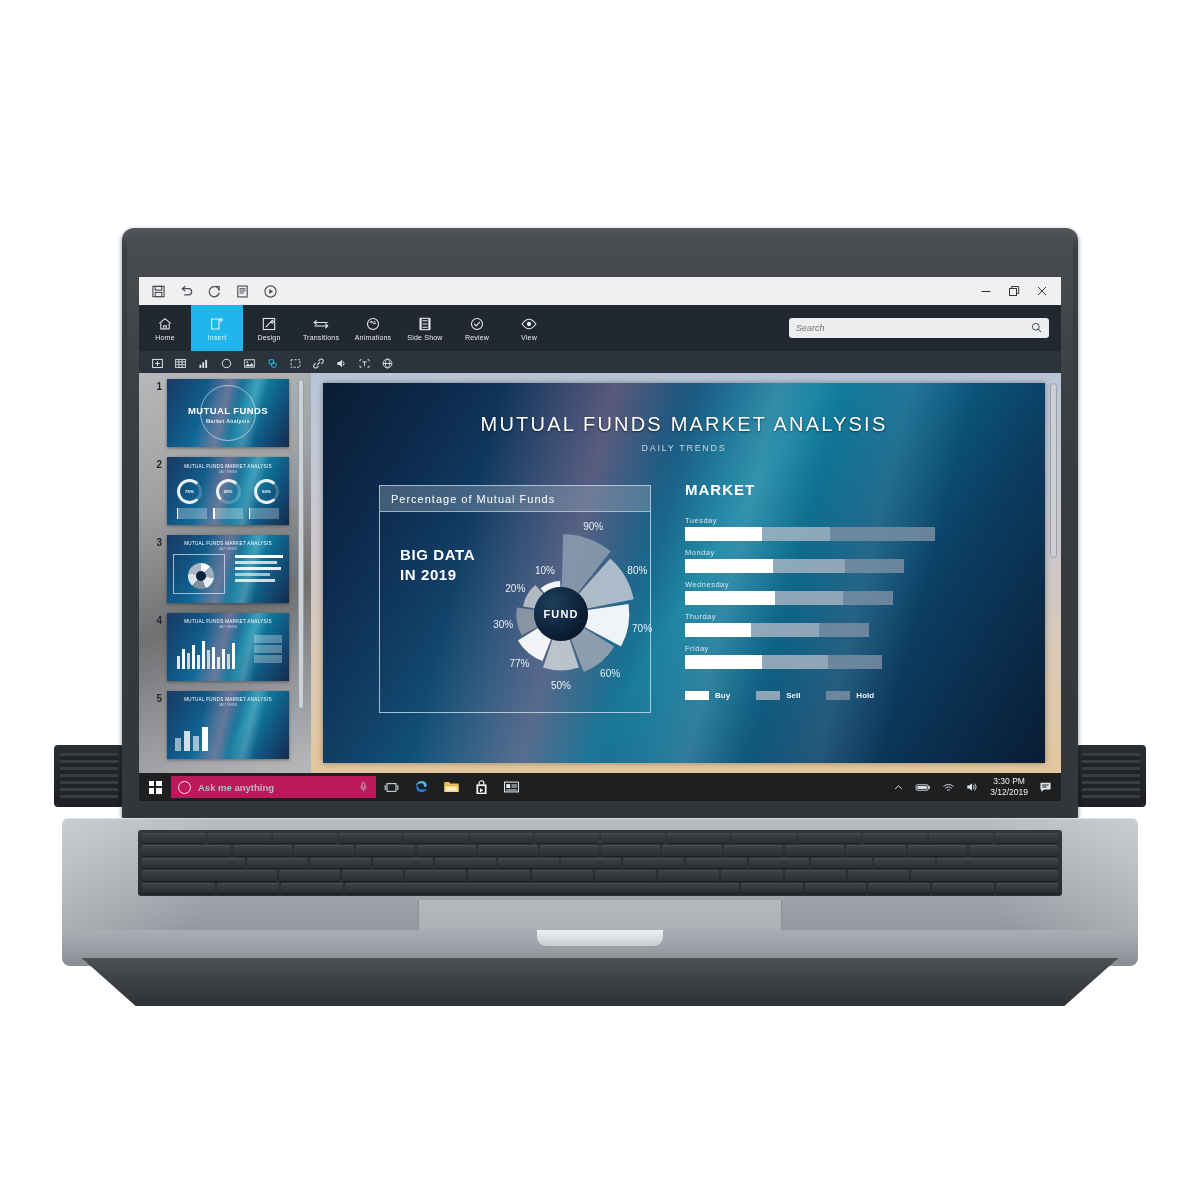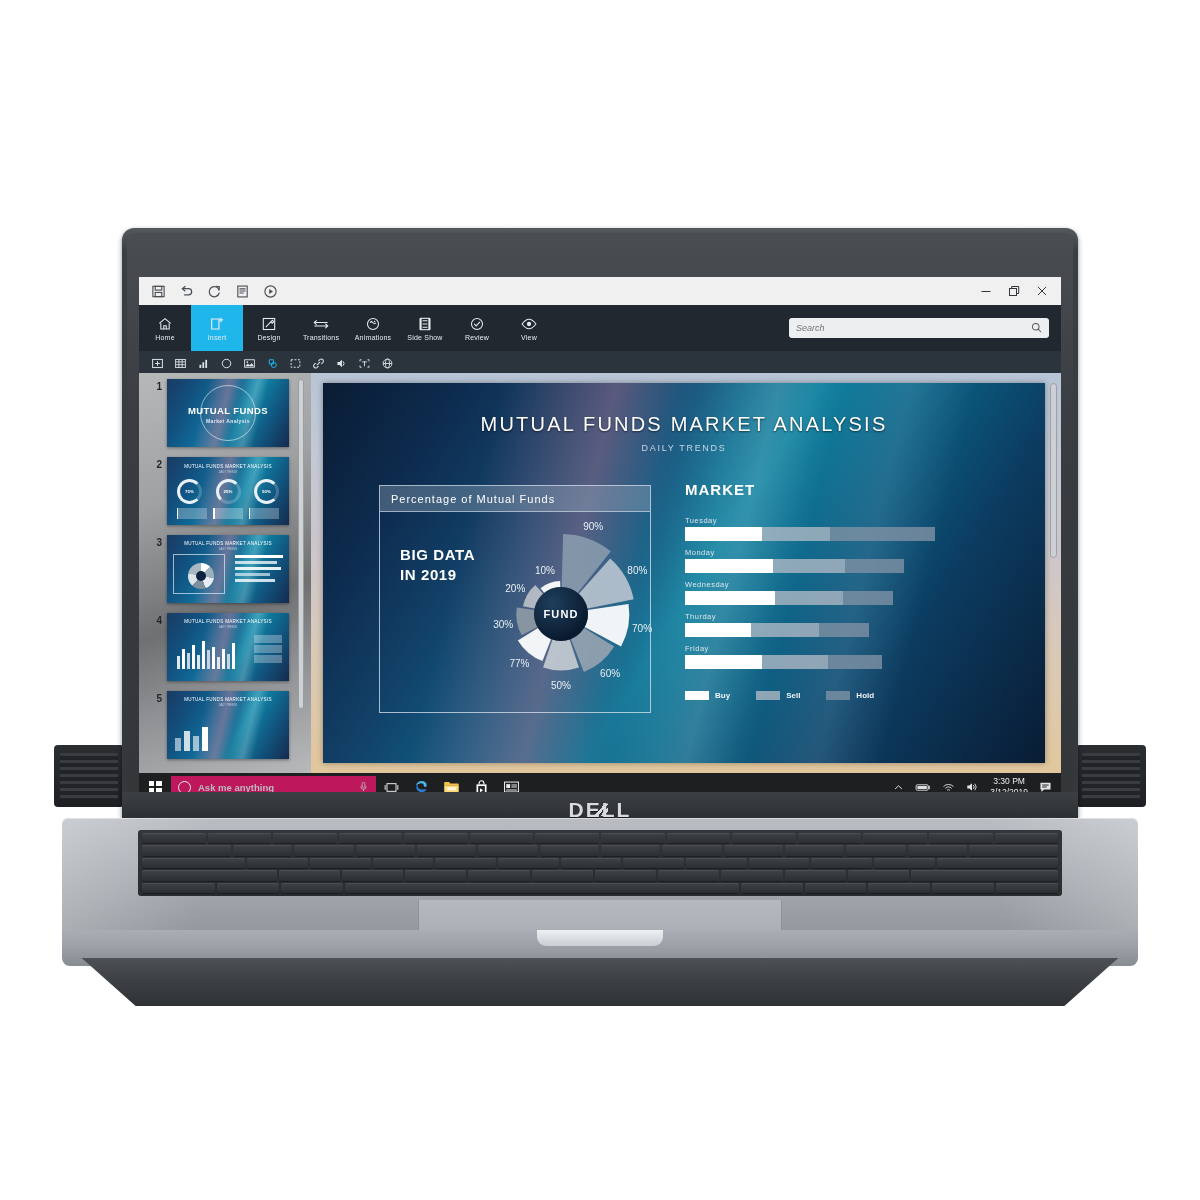--- a/index.html
+++ b/index.html
@@ -812,26 +812,20 @@
         <span class="tray-ico">
           <svg width="13" height="12" viewBox="0 0 16 14" fill="none" stroke="currentColor" stroke-width="1.2">
             <path d="M1.8 1.8h12.4v8.2H6.2L3 13V10H1.8z" fill="currentColor" stroke="none"></path>
             <path d="M4.4 4.6h7M4.4 7h4.6" stroke="#1d1f21" stroke-linecap="round"></path>
           </svg>
         </span>
       </div>
     </div>
   </div>
 
-  <div class="dellbar">
-    <div class="dell-logo">
-      <span>DELL</span>
-      <span class="dell-slash"></span>
-    </div>
-  </div>
 
   <div class="base">
     <div class="base-persp"></div>
   </div>
   <div class="kbd-well">
     <div class="kbd-grid" id="kbd">
         <div class="kbd-row">
           <div class="key" style="flex-grow: 1;"></div>
           <div class="key" style="flex-grow: 1;"></div>
           <div class="key" style="flex-grow: 1;"></div>

